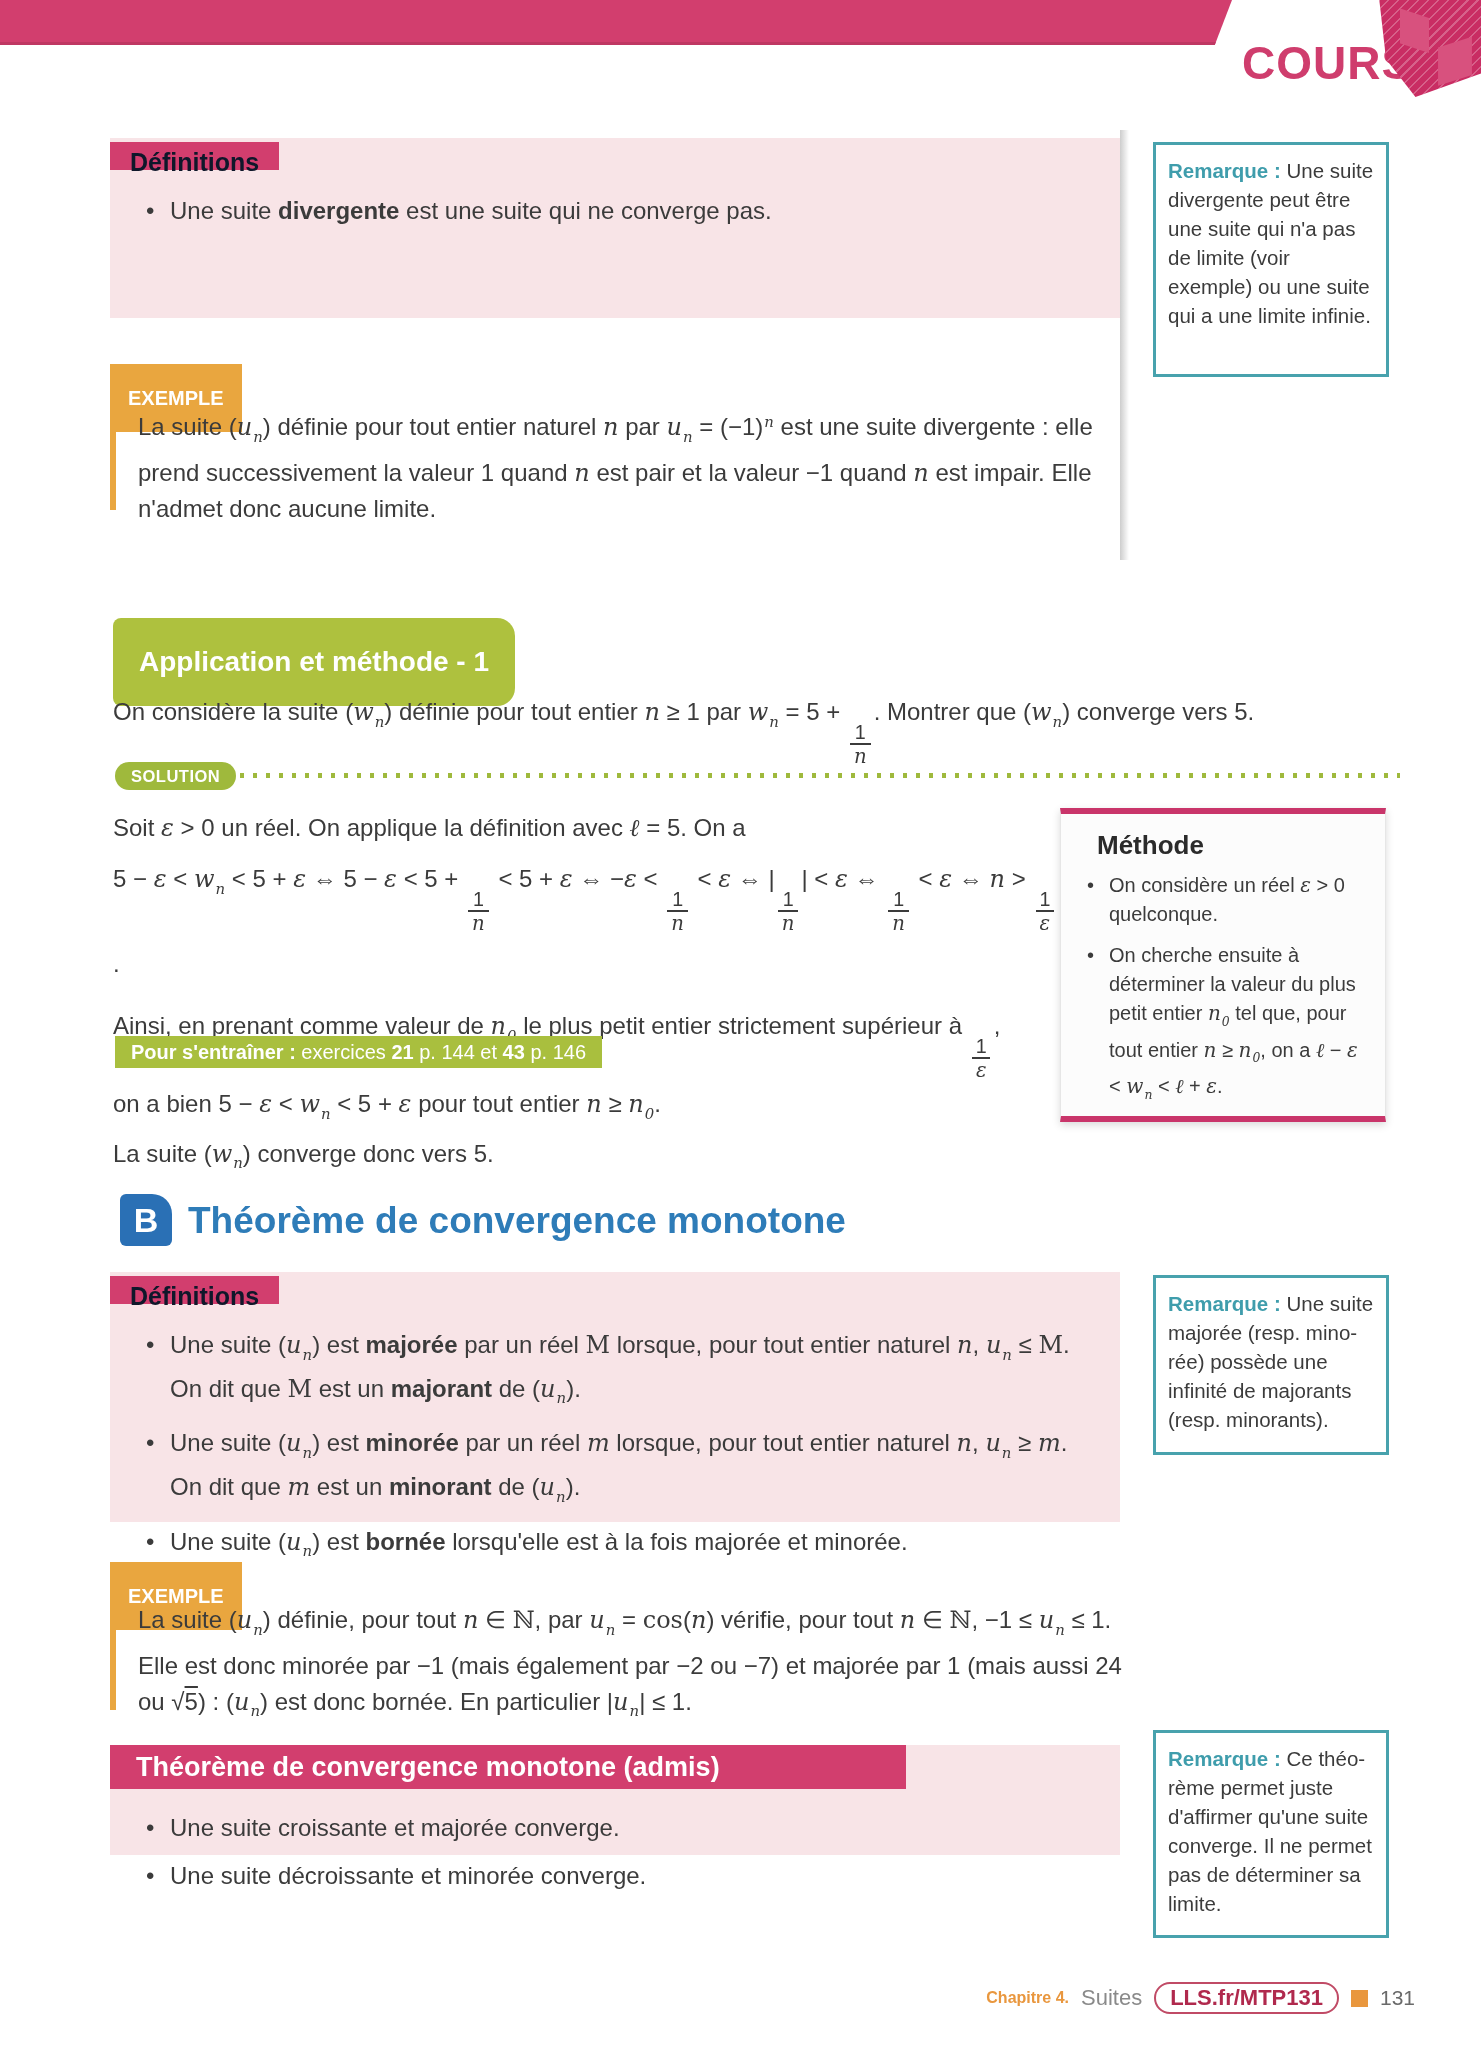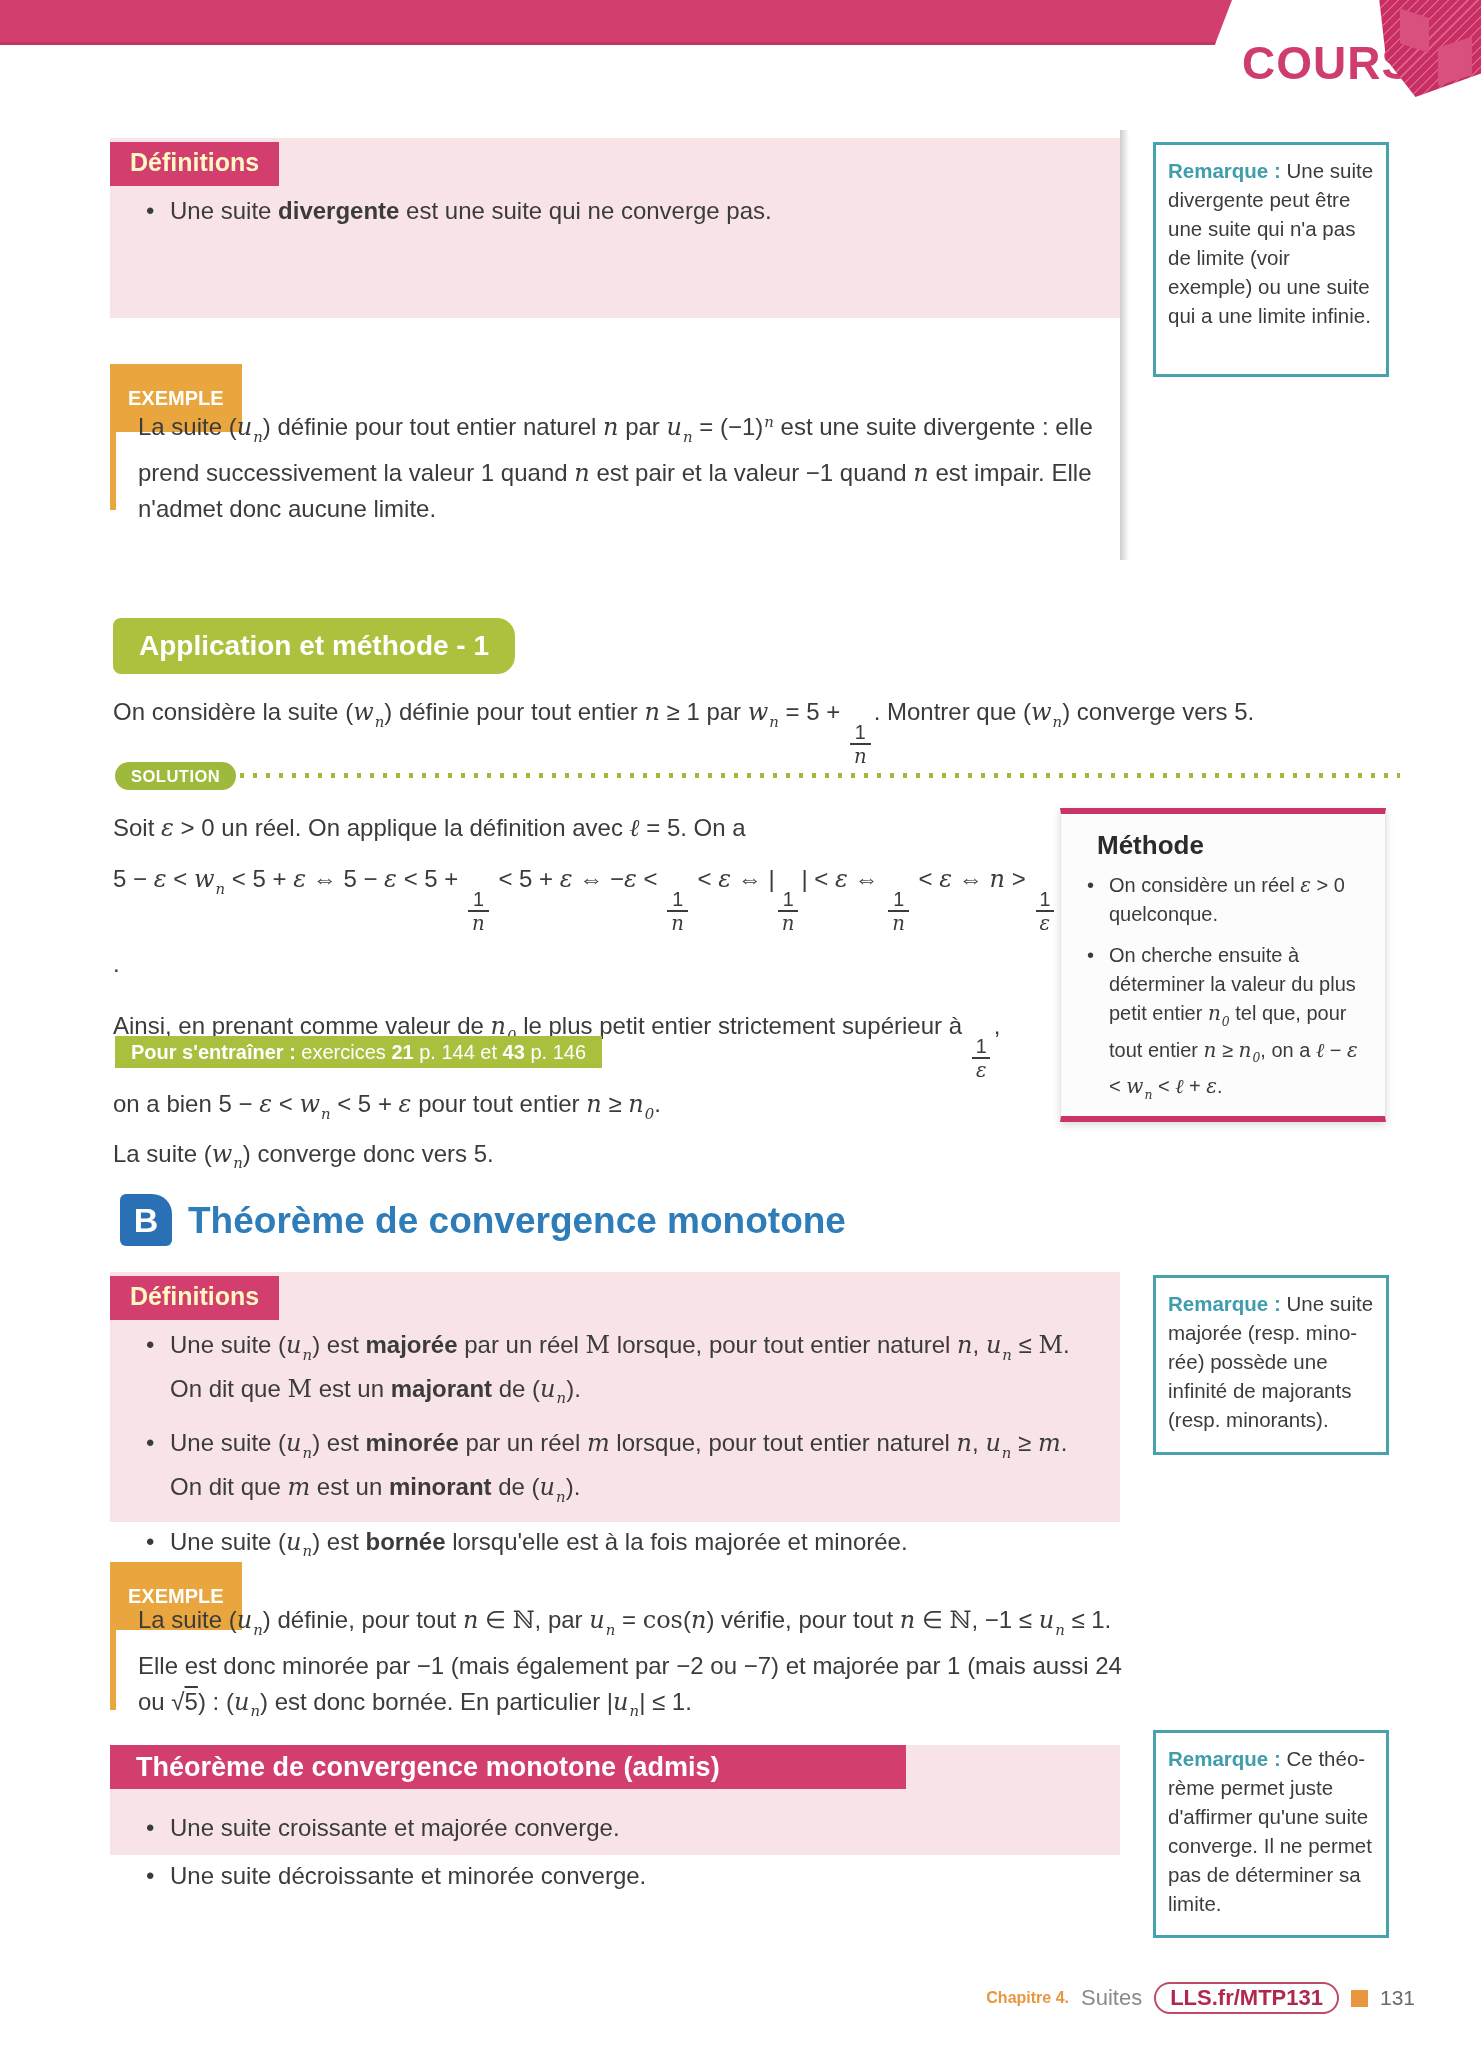--- a/index.html
+++ b/index.html
@@ -25,39 +25,39 @@
   sub.ms{font-family:"DejaVu Serif",serif;font-style:italic;font-size:.62em;vertical-align:-.45em;margin-left:1px;}
   sup.ms{font-family:"DejaVu Serif",serif;font-style:italic;font-size:.62em;vertical-align:.55em;margin-left:1px;}
   .ov{text-decoration:overline;}
   .frac{display:inline-flex;flex-direction:column;align-items:center;vertical-align:-.95em;
         line-height:1.05;margin:0 3px;font-size:.82em;}
   .frac .fn{padding:0 4px 1px;}
   .frac .fd{border-top:2px solid currentColor;padding:1px 4px 0;}
 
   
   .pinkbox{background:#f8e4e7;}
-  .pink-label{position:absolute;left:0;top:4px;background:#d23e6e;color:#fef9c3;font-weight:bold;
-              font-size:25px;height:44px;line-height:40px;padding:0 20px;}
+  .pink-label{position:absolute;left:0;top:4px;background:#d23e6e;color:#0f172a;font-weight:bold;
+              font-size:25px;height:28px;line-height:40px;padding:0 20px;}
   .bullets{list-style:none;margin:0;padding:0;}
   .bullets li{position:relative;padding-left:32px;font-size:24px;line-height:34px;margin-bottom:11px;}
   .bullets li::before{content:"•";position:absolute;left:8px;color:#3b3b3b;}
 
   
   .remark{background:#fff;border:3px solid #48a2ad;padding:11px 12px;font-size:20.5px;line-height:29px;}
   .remark .rlabel{color:#3f9dac;font-weight:bold;}
 
   
   .ex-label{background:#e9a63f;color:#fff;font-weight:bold;font-size:20px;height:36px;line-height:36px;
             padding:16px 18px;display:inline-block;}
   .ex-bar{width:6px;background:#e9a63f;}
   .ex-text{font-size:24px;line-height:36px;}
 
   
   #app-header{left:113px;top:618px;background:#aec13e;color:#fff;font-weight:bold;font-size:28px;
-              height:56px;line-height:56px;padding:0 26px;border-radius:8px 18px 18px 8px;}
+              height:56px;line-height:56px;padding:16px 26px;border-radius:8px 18px 18px 8px;}
   #statement{left:113px;top:684px;width:1180px;font-size:24px;line-height:56px;}
   #sol-pill{left:115px;top:762px;background:#9fb93c;color:#fff;font-weight:bold;font-size:16.5px;
             height:28px;line-height:28px;padding:0 16px;border-radius:14px;letter-spacing:.5px;}
   #sol-dots{left:240px;top:773px;width:1160px;height:5px;
             background:repeating-linear-gradient(to right,#9fb93c 0 4px,transparent 4px 13px);}
   #solution{left:113px;top:810px;width:950px;font-size:24px;}
   #solution .sline{line-height:35px;margin-bottom:4px;}
   #solution .tall{line-height:58px;}
 
   

